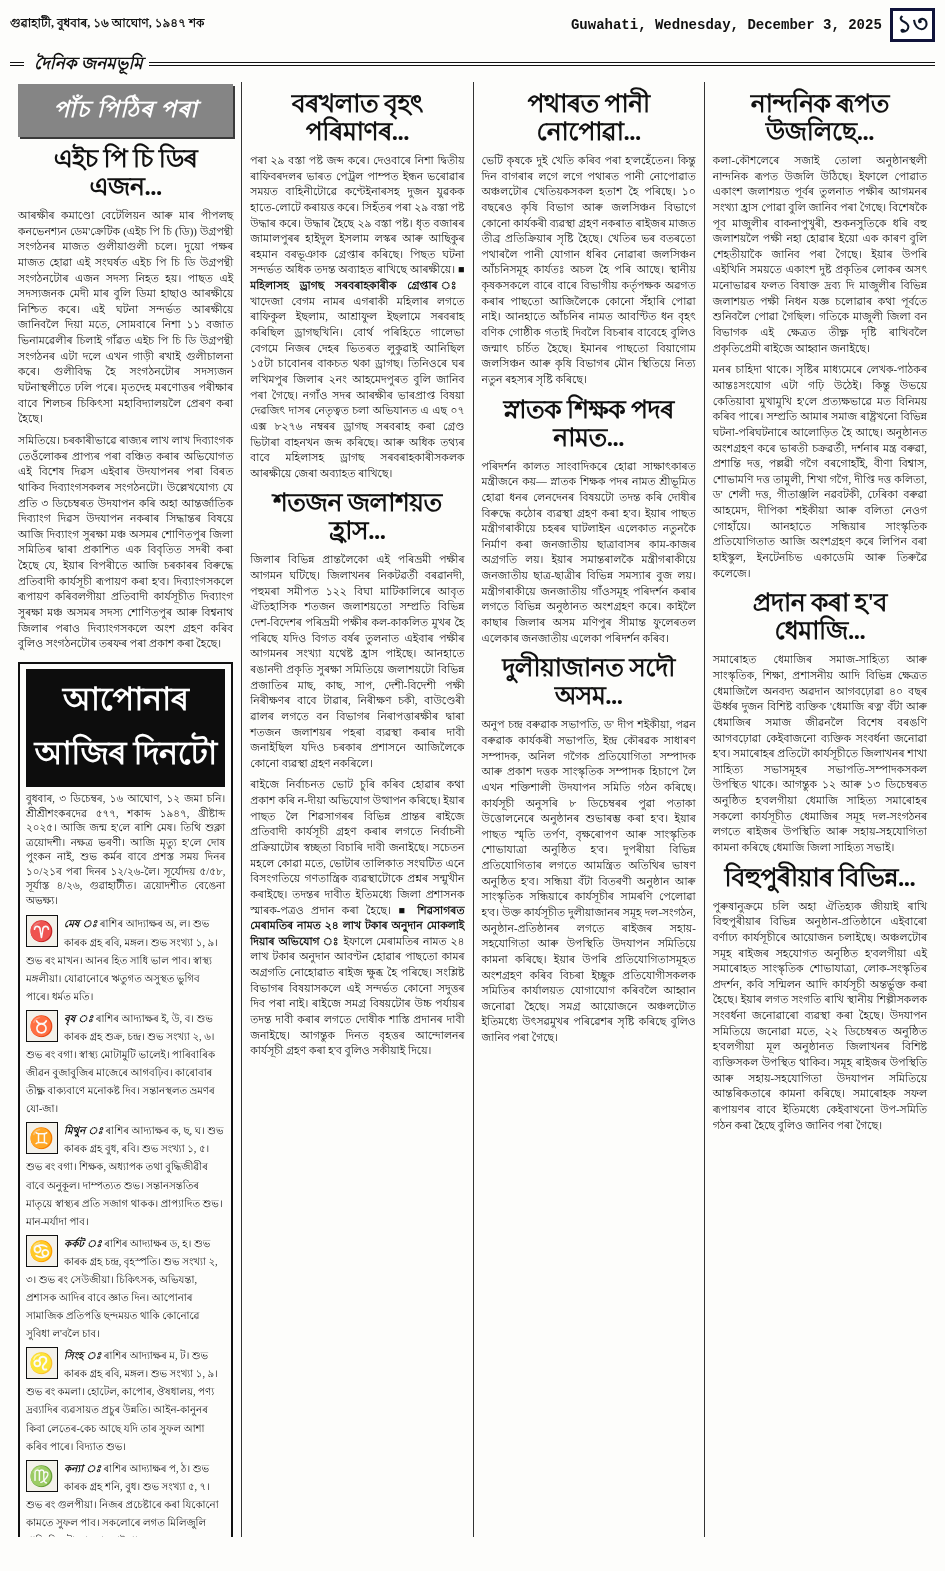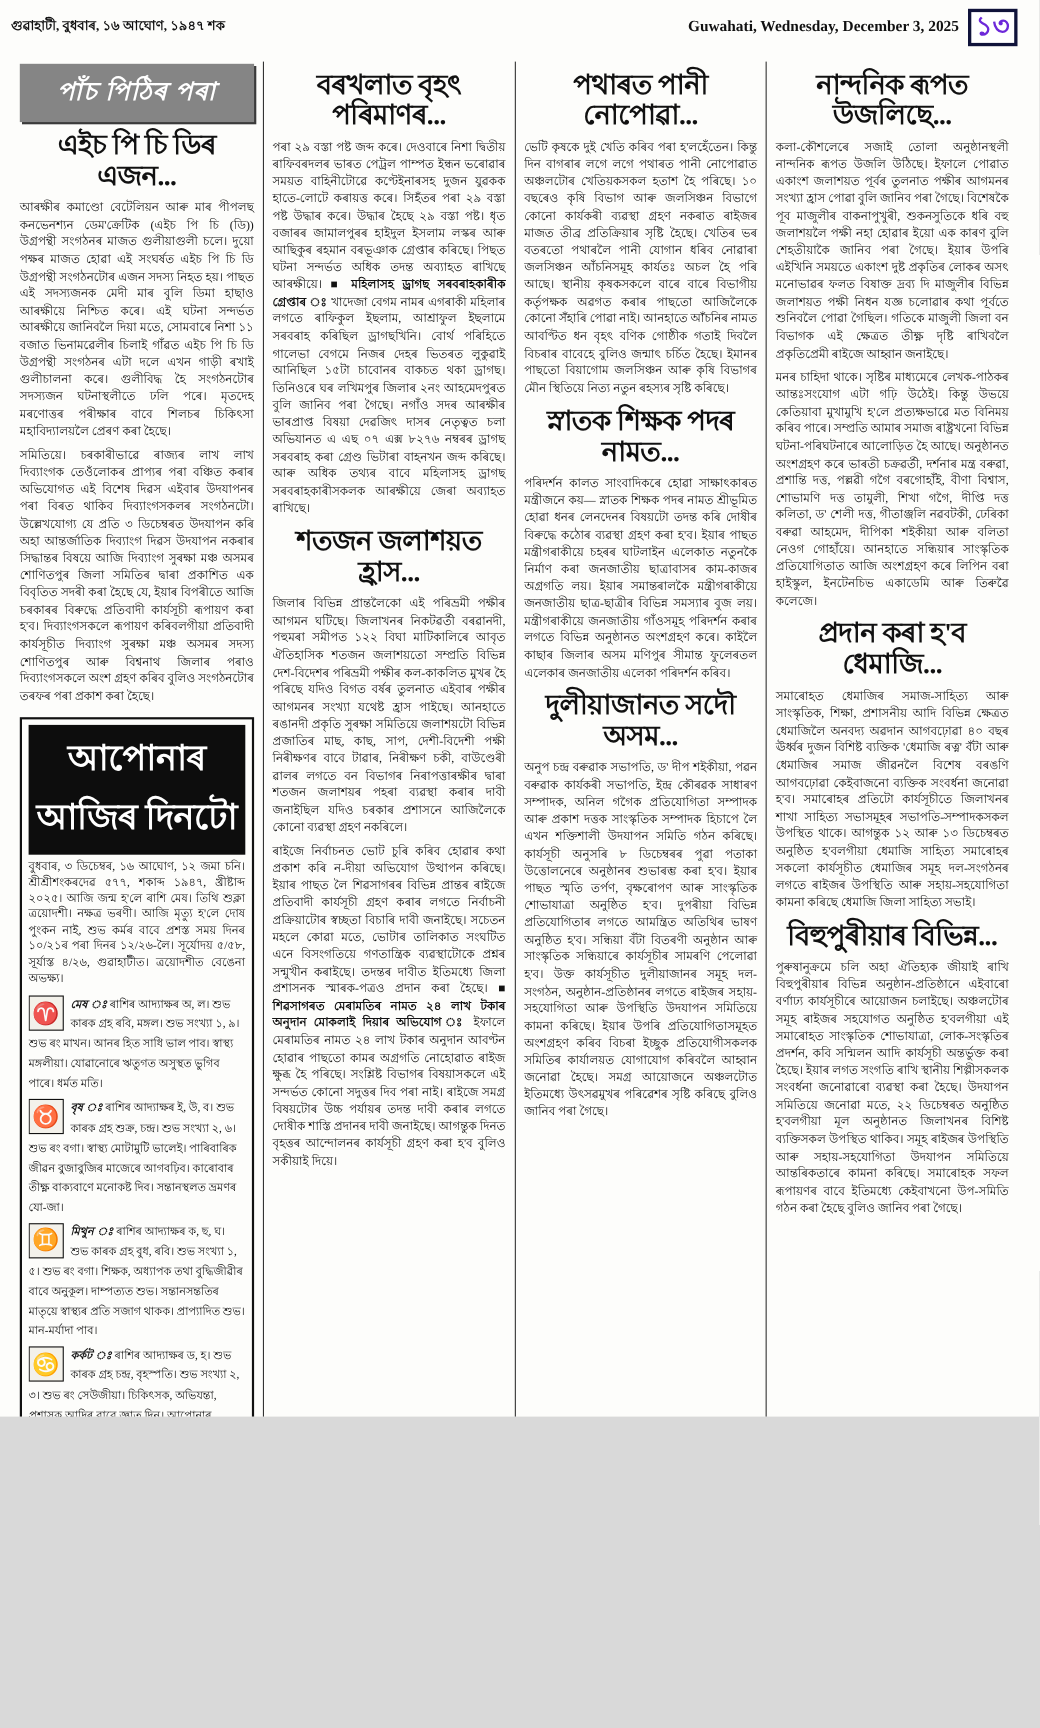--- a/index.html
+++ b/index.html
@@ -1,29 +1,29 @@
 <!DOCTYPE html>
 <html lang="as"><head>
 <meta charset="utf-8">
 <style>
   html,body{margin:0;padding:0;background:#d9d9d9;}
   .page{
-    position:relative;width:945px;height:1288px;margin:0 auto;
+    position:relative;width:945px;height:1571px;margin:0 auto;
     background:#fdfdfb;color:#111;overflow:hidden;
     font-family:"Liberation Serif","DejaVu Serif",serif;
-    box-sizing:border-box;padding:8px 20px 0 10px;
+    box-sizing:border-box;padding:8px 10px 0 10px;
   }
   
   .topbar{display:flex;justify-content:space-between;align-items:flex-start;height:42px;}
   .dateline-local{font-size:12px;font-weight:bold;padding-top:6px;}
   .topbar-right{display:flex;align-items:center;gap:8px;}
-  .dateline-english{font-family:Liberation Serif, serif;font-size:14px;font-weight:bold;margin-left:11px;}
+  .dateline-english{font-family:Liberation Mono, monospace;font-size:14px;font-weight:bold;margin-left:11px;}
   .pageno-box{
     min-width:40px;height:34px;border:3px solid #10133a;display:flex;align-items:center;justify-content:center;
-    font-size:24px;font-weight:bold;color:#6d28d9;background:#fff;box-sizing:border-box;padding:0 4px;
+    font-size:24px;font-weight:bold;color:#0f172a;background:#fff;box-sizing:border-box;padding:0 4px;
   }
   
   .masthead-row{display:flex;align-items:center;margin-top:2px;height:24px;}
   .masthead-tick{width:14px;border-top:4px double #111;margin-right:4px;}
   .masthead{font-size:17px;font-weight:bold;font-style:italic;white-space:nowrap;padding:0 6px;}
   .masthead-rule{flex:1;border-top:4px double #111;height:0;}
   
   .columns{display:flex;margin-top:6px;height:1455px;}
   .col{width:25%;box-sizing:border-box;padding:0 8px;overflow:hidden;}
   .col + .col{border-left:1px solid #333;}
@@ -59,20 +59,25 @@
 <div class="page">
 
   <header class="topbar">
     <span class="dateline-local">গুৱাহাটী, বুধবাৰ, ১৬ আঘোণ, ১৯৪৭ শক</span>
     <div class="topbar-right">
       <span class="dateline-english">Guwahati, Wednesday, December 3, 2025</span>
       <div class="pageno-box">১৩</div>
     </div>
   </header>
 
+  <div class="masthead-row">
+    <span class="masthead-tick"></span>
+    <span class="masthead">দৈনিক জনমভূমি</span>
+    <span class="masthead-rule"></span>
+  </div>
 
   <div class="columns">
 
     <div class="col">
       <div class="section-banner">পাঁচ পিঠিৰ পৰা</div>
 
       <article>
         <h2 class="headline">এইচ পি চি ডিৰ এজন...</h2>
         <p class="body-text">আৰক্ষীৰ কমাণ্ডো বেটেলিয়ন আৰু মাৰ পীপলছ কনভেনশ্যন ডেম'ক্ৰেটিক (এইচ পি চি (ডি)) উগ্ৰপন্থী সংগঠনৰ মাজত গুলীয়াগুলী চলে। দুয়ো পক্ষৰ মাজত হোৱা এই সংঘৰ্ষত এইচ পি চি ডি উগ্ৰপন্থী সংগঠনটোৰ এজন সদস্য নিহত হয়। পাছত এই সদস্যজনক মেদী মাৰ বুলি ডিমা হাছাও আৰক্ষীয়ে নিশ্চিত কৰে। এই ঘটনা সন্দৰ্ভত আৰক্ষীয়ে জানিবলৈ দিয়া মতে, সোমবাৰে নিশা ১১ বজাত ভিনামৱেলীৰ চিলাই গাঁৱত এইচ পি চি ডি উগ্ৰপন্থী সংগঠনৰ এটা দলে এখন গাড়ী ৰখাই গুলীচালনা কৰে। গুলীবিদ্ধ হৈ সংগঠনটোৰ সদস্যজন ঘটনাস্থলীতে ঢলি পৰে। মৃতদেহ মৰণোত্তৰ পৰীক্ষাৰ বাবে শিলচৰ চিকিৎসা মহাবিদ্যালয়লৈ প্ৰেৰণ কৰা হৈছে।</p>
       </article>

